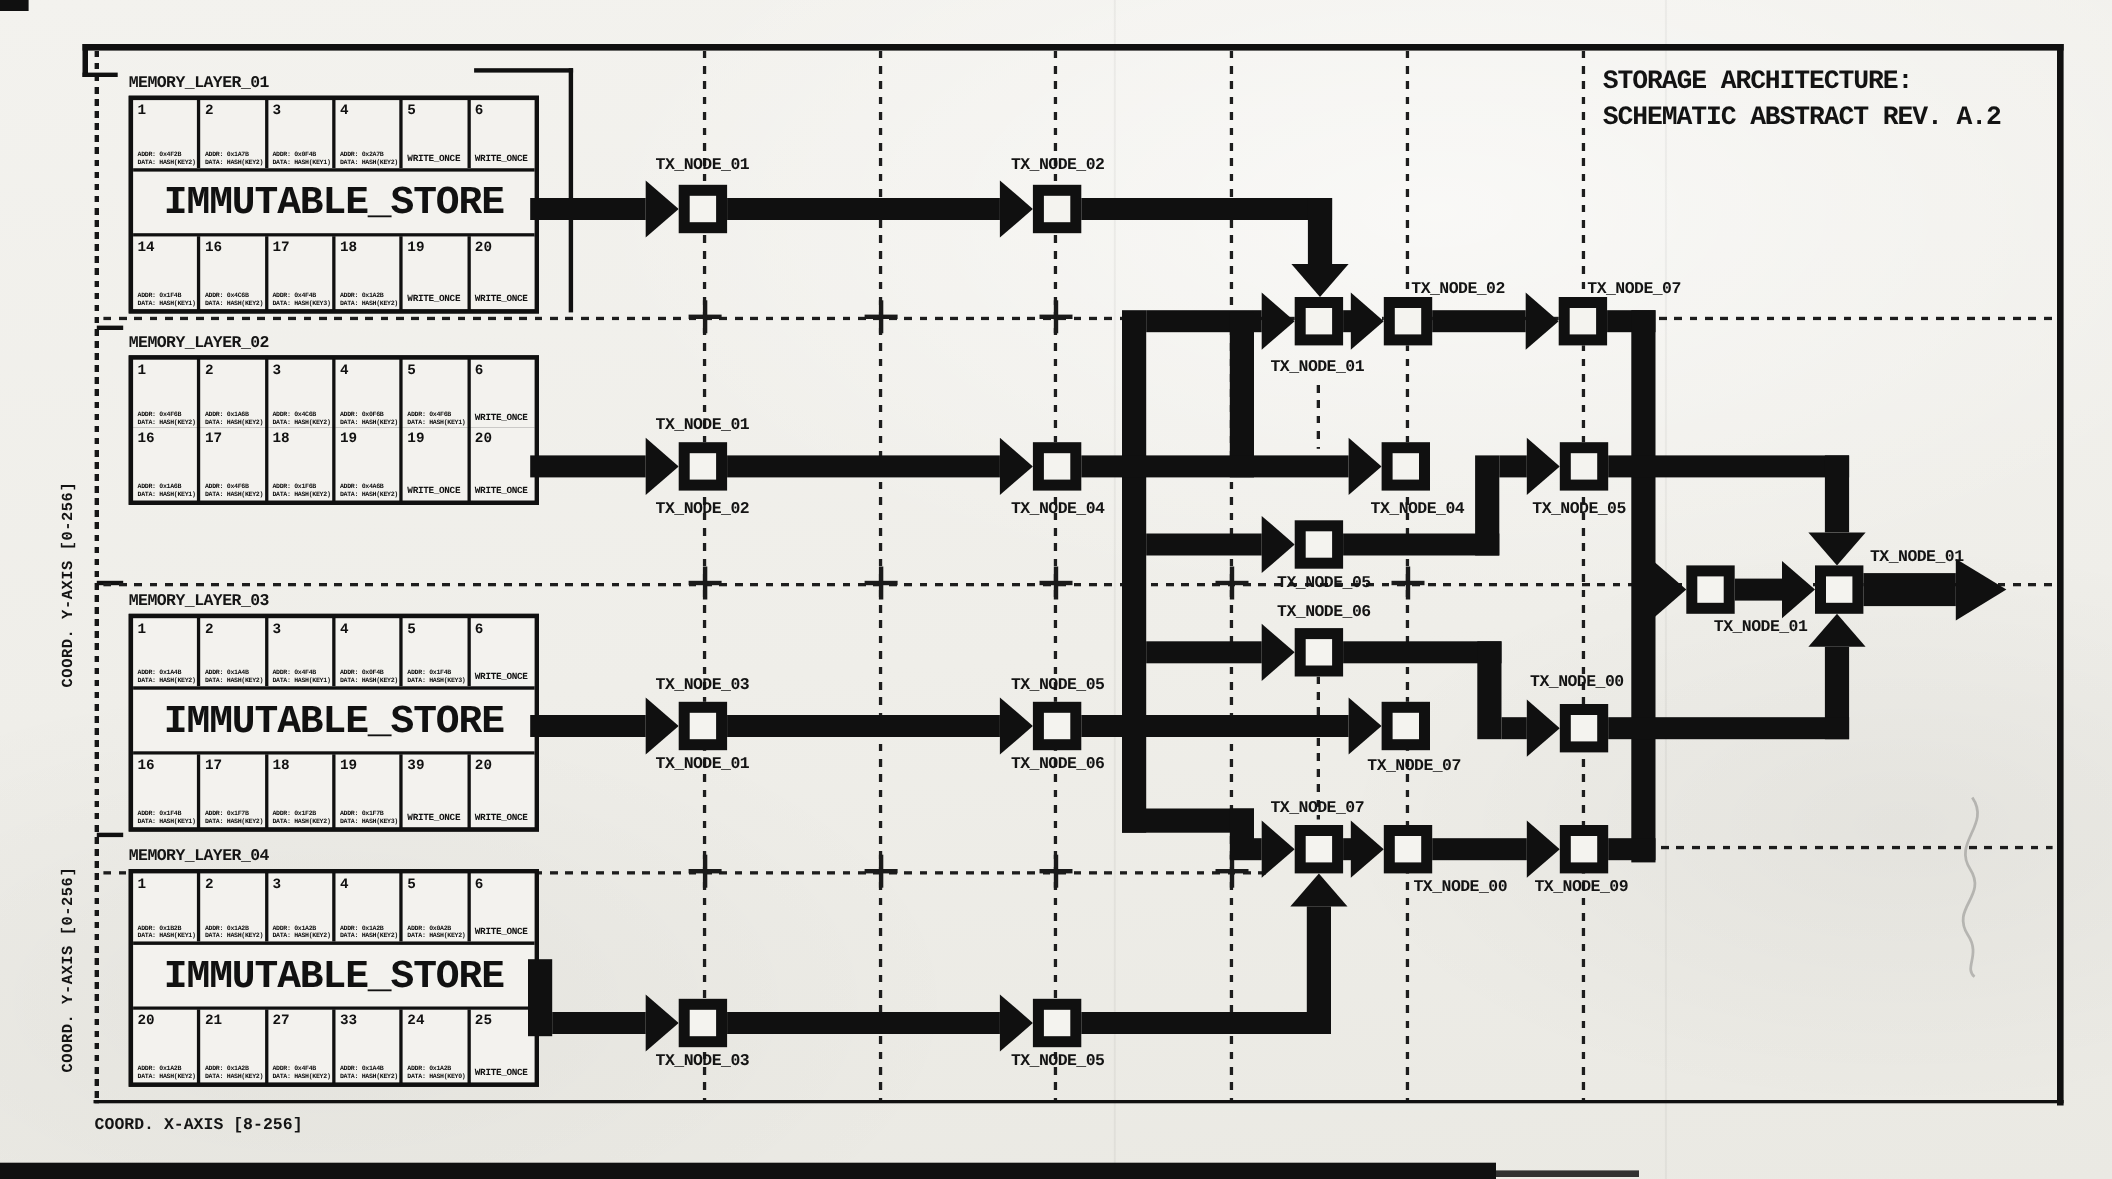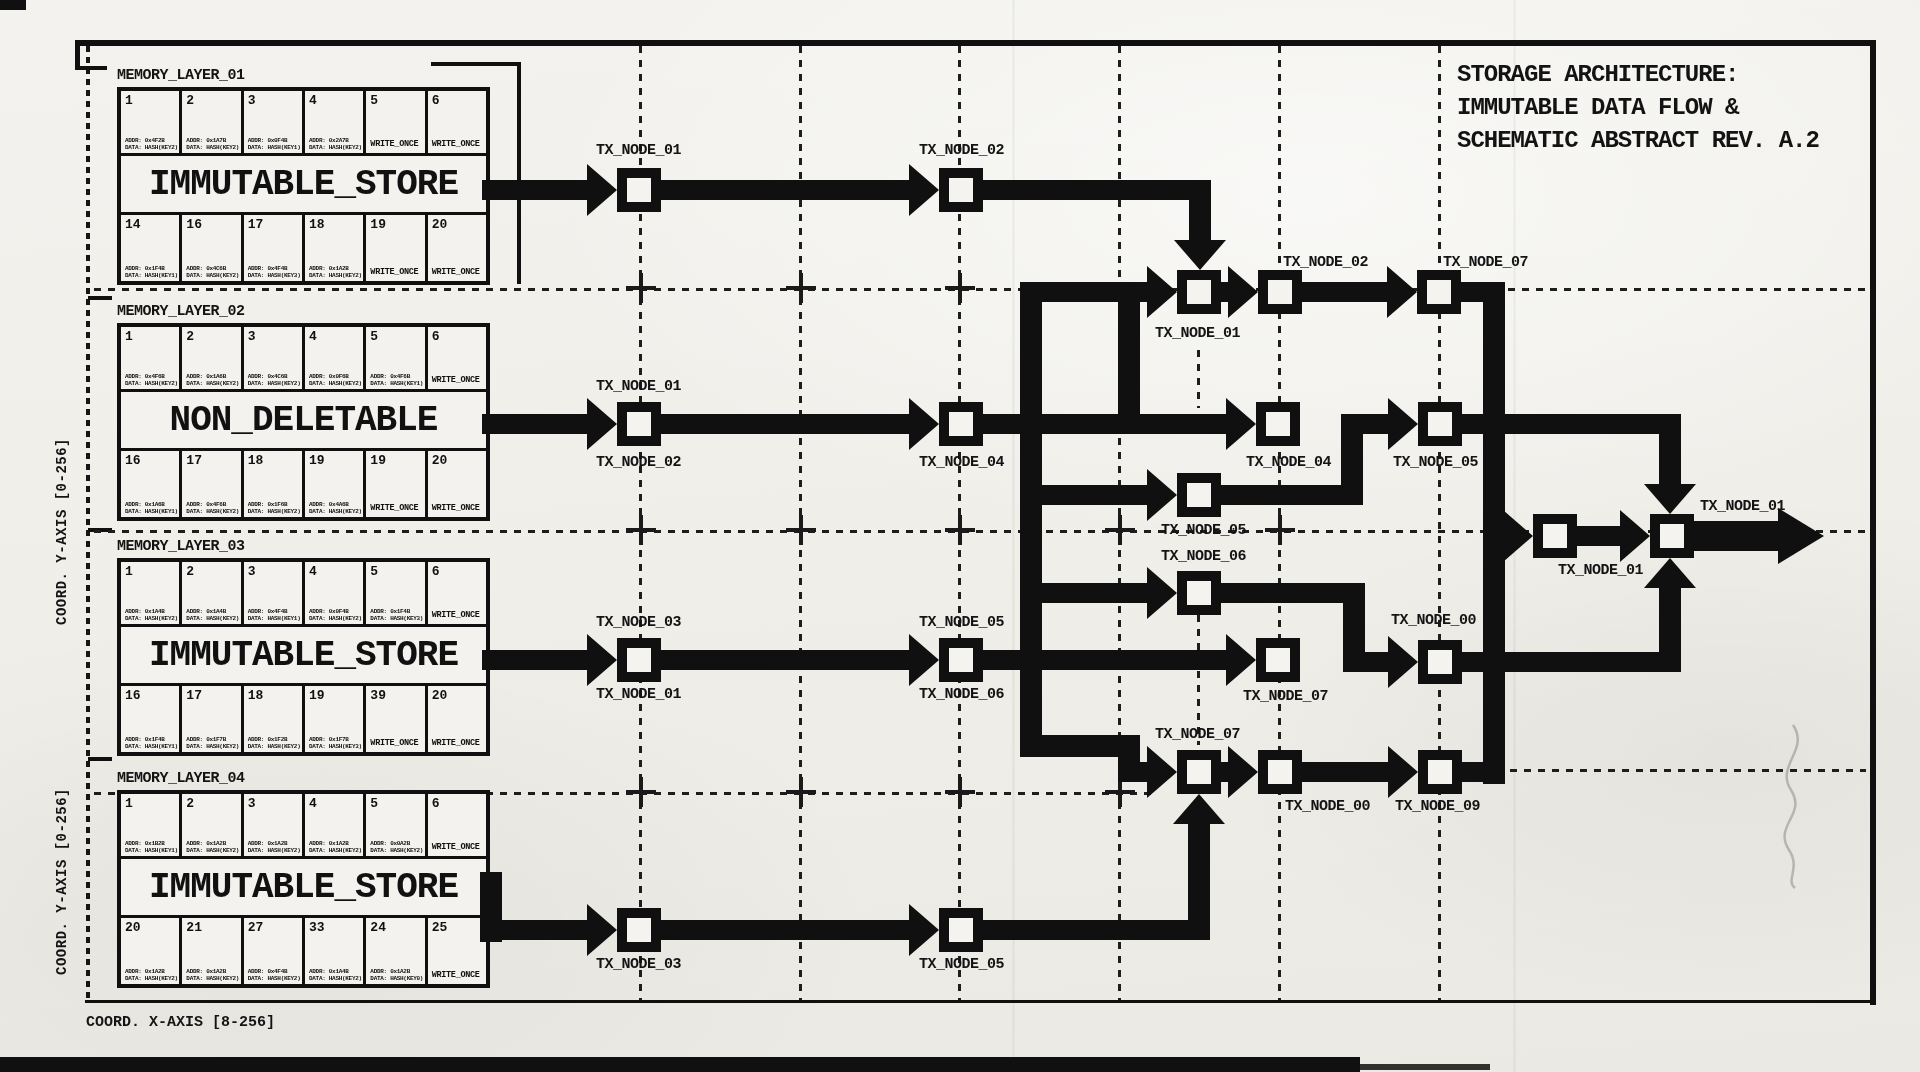--- a/index.html
+++ b/index.html
@@ -93,21 +93,20 @@
   <div class="cross" style="left:786px;top:777px;"></div>
   <div class="cross" style="left:945px;top:777px;"></div>
   <div class="cross" style="left:1105px;top:777px;"></div>
 
   <div class="ylab" style="left:54px;top:438px;">COORD. Y-AXIS [0-256]</div>
   <div class="ylab" style="left:54px;top:788px;">COORD. Y-AXIS [0-256]</div>
   <div class="xlab" style="left:86px;top:1014px;">COORD. X-AXIS [8-256]</div>
 
   <div id="titleblock">
     <div>STORAGE ARCHITECTURE:</div>
-    <div>IMMUTABLE DATA FLOW &amp;</div>
     <div>SCHEMATIC ABSTRACT REV. A.2</div>
   </div>
 
   <div class="laylabel" style="top:67px;">MEMORY_LAYER_01</div>
   <div class="layer" style="top:87px;">
     <div class="cellrow">
       <div class="cell">
           <span class="cn">1</span>
           <span>
             <span class="tiny">ADDR: 0x4F2B</span>
@@ -221,21 +220,20 @@
           <span>
             <span class="tiny">ADDR: 0x4F6B</span>
             <span class="tiny">DATA: HASH(KEY1)</span>
           </span>
         </div>
       <div class="cell">
           <span class="cn">6</span>
           <span class="cw">WRITE_ONCE</span>
         </div>
     </div>
-    <div class="band">NON_DELETABLE</div>
     <div class="cellrow b">
       <div class="cell">
           <span class="cn">16</span>
           <span>
             <span class="tiny">ADDR: 0x1A6B</span>
             <span class="tiny">DATA: HASH(KEY1)</span>
           </span>
         </div>
       <div class="cell">
           <span class="cn">17</span>

